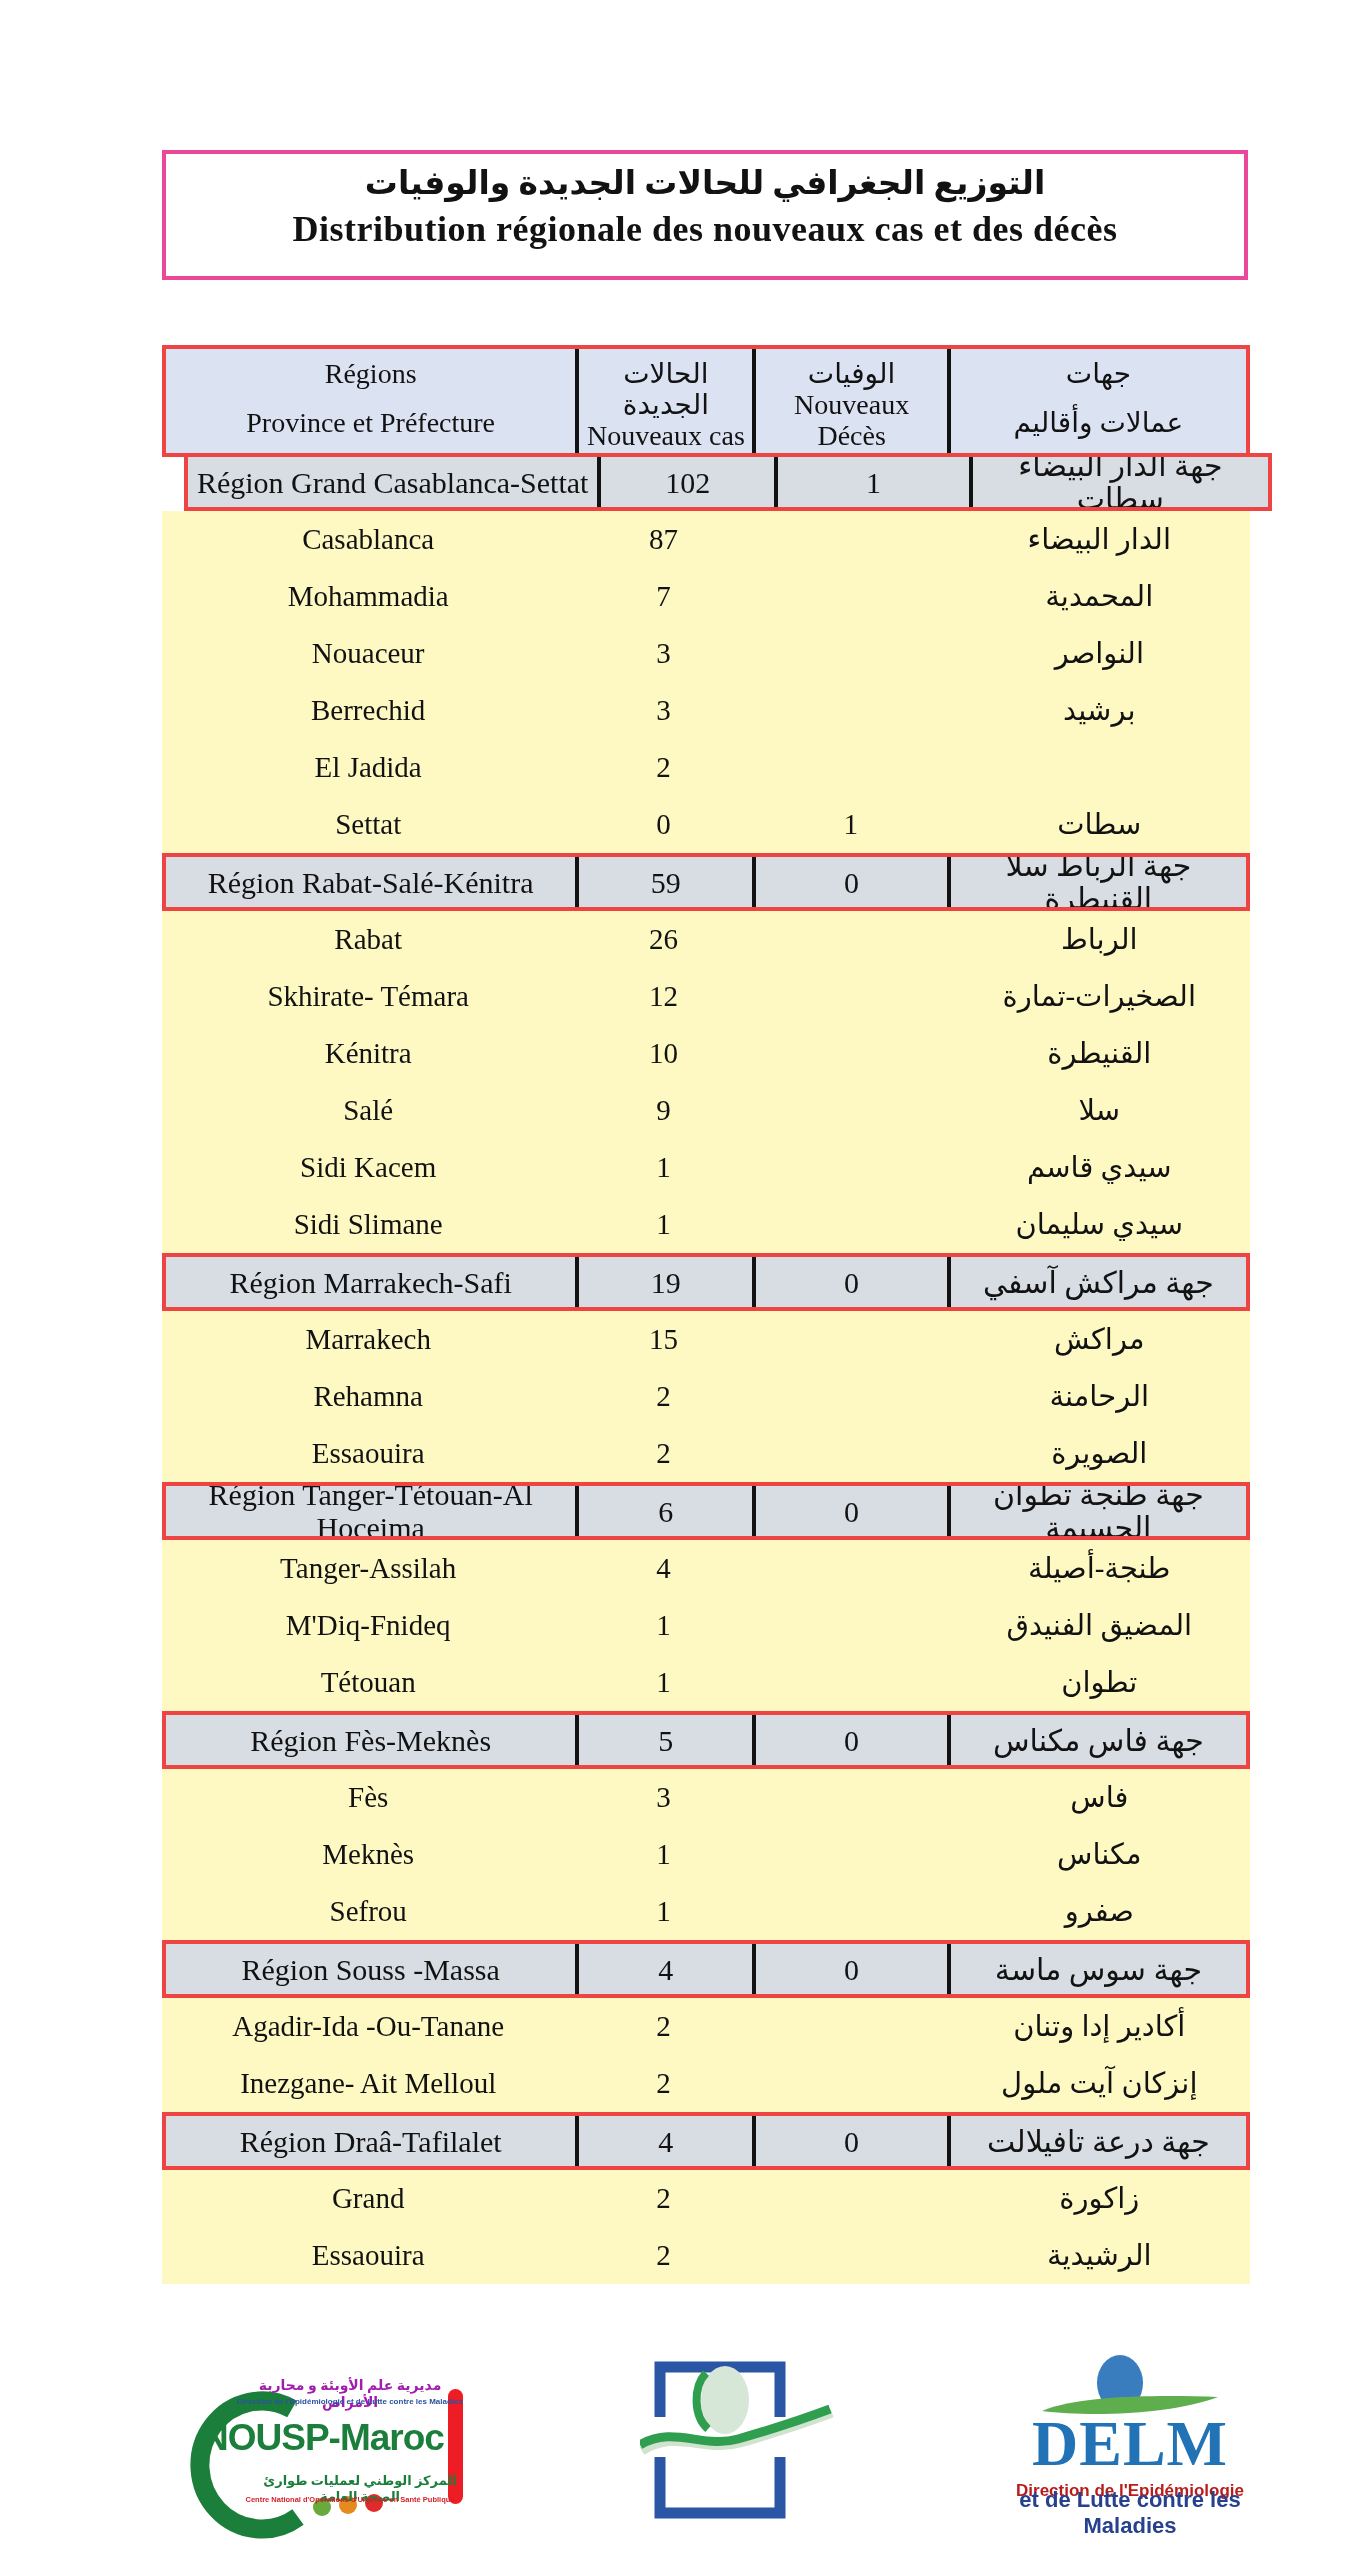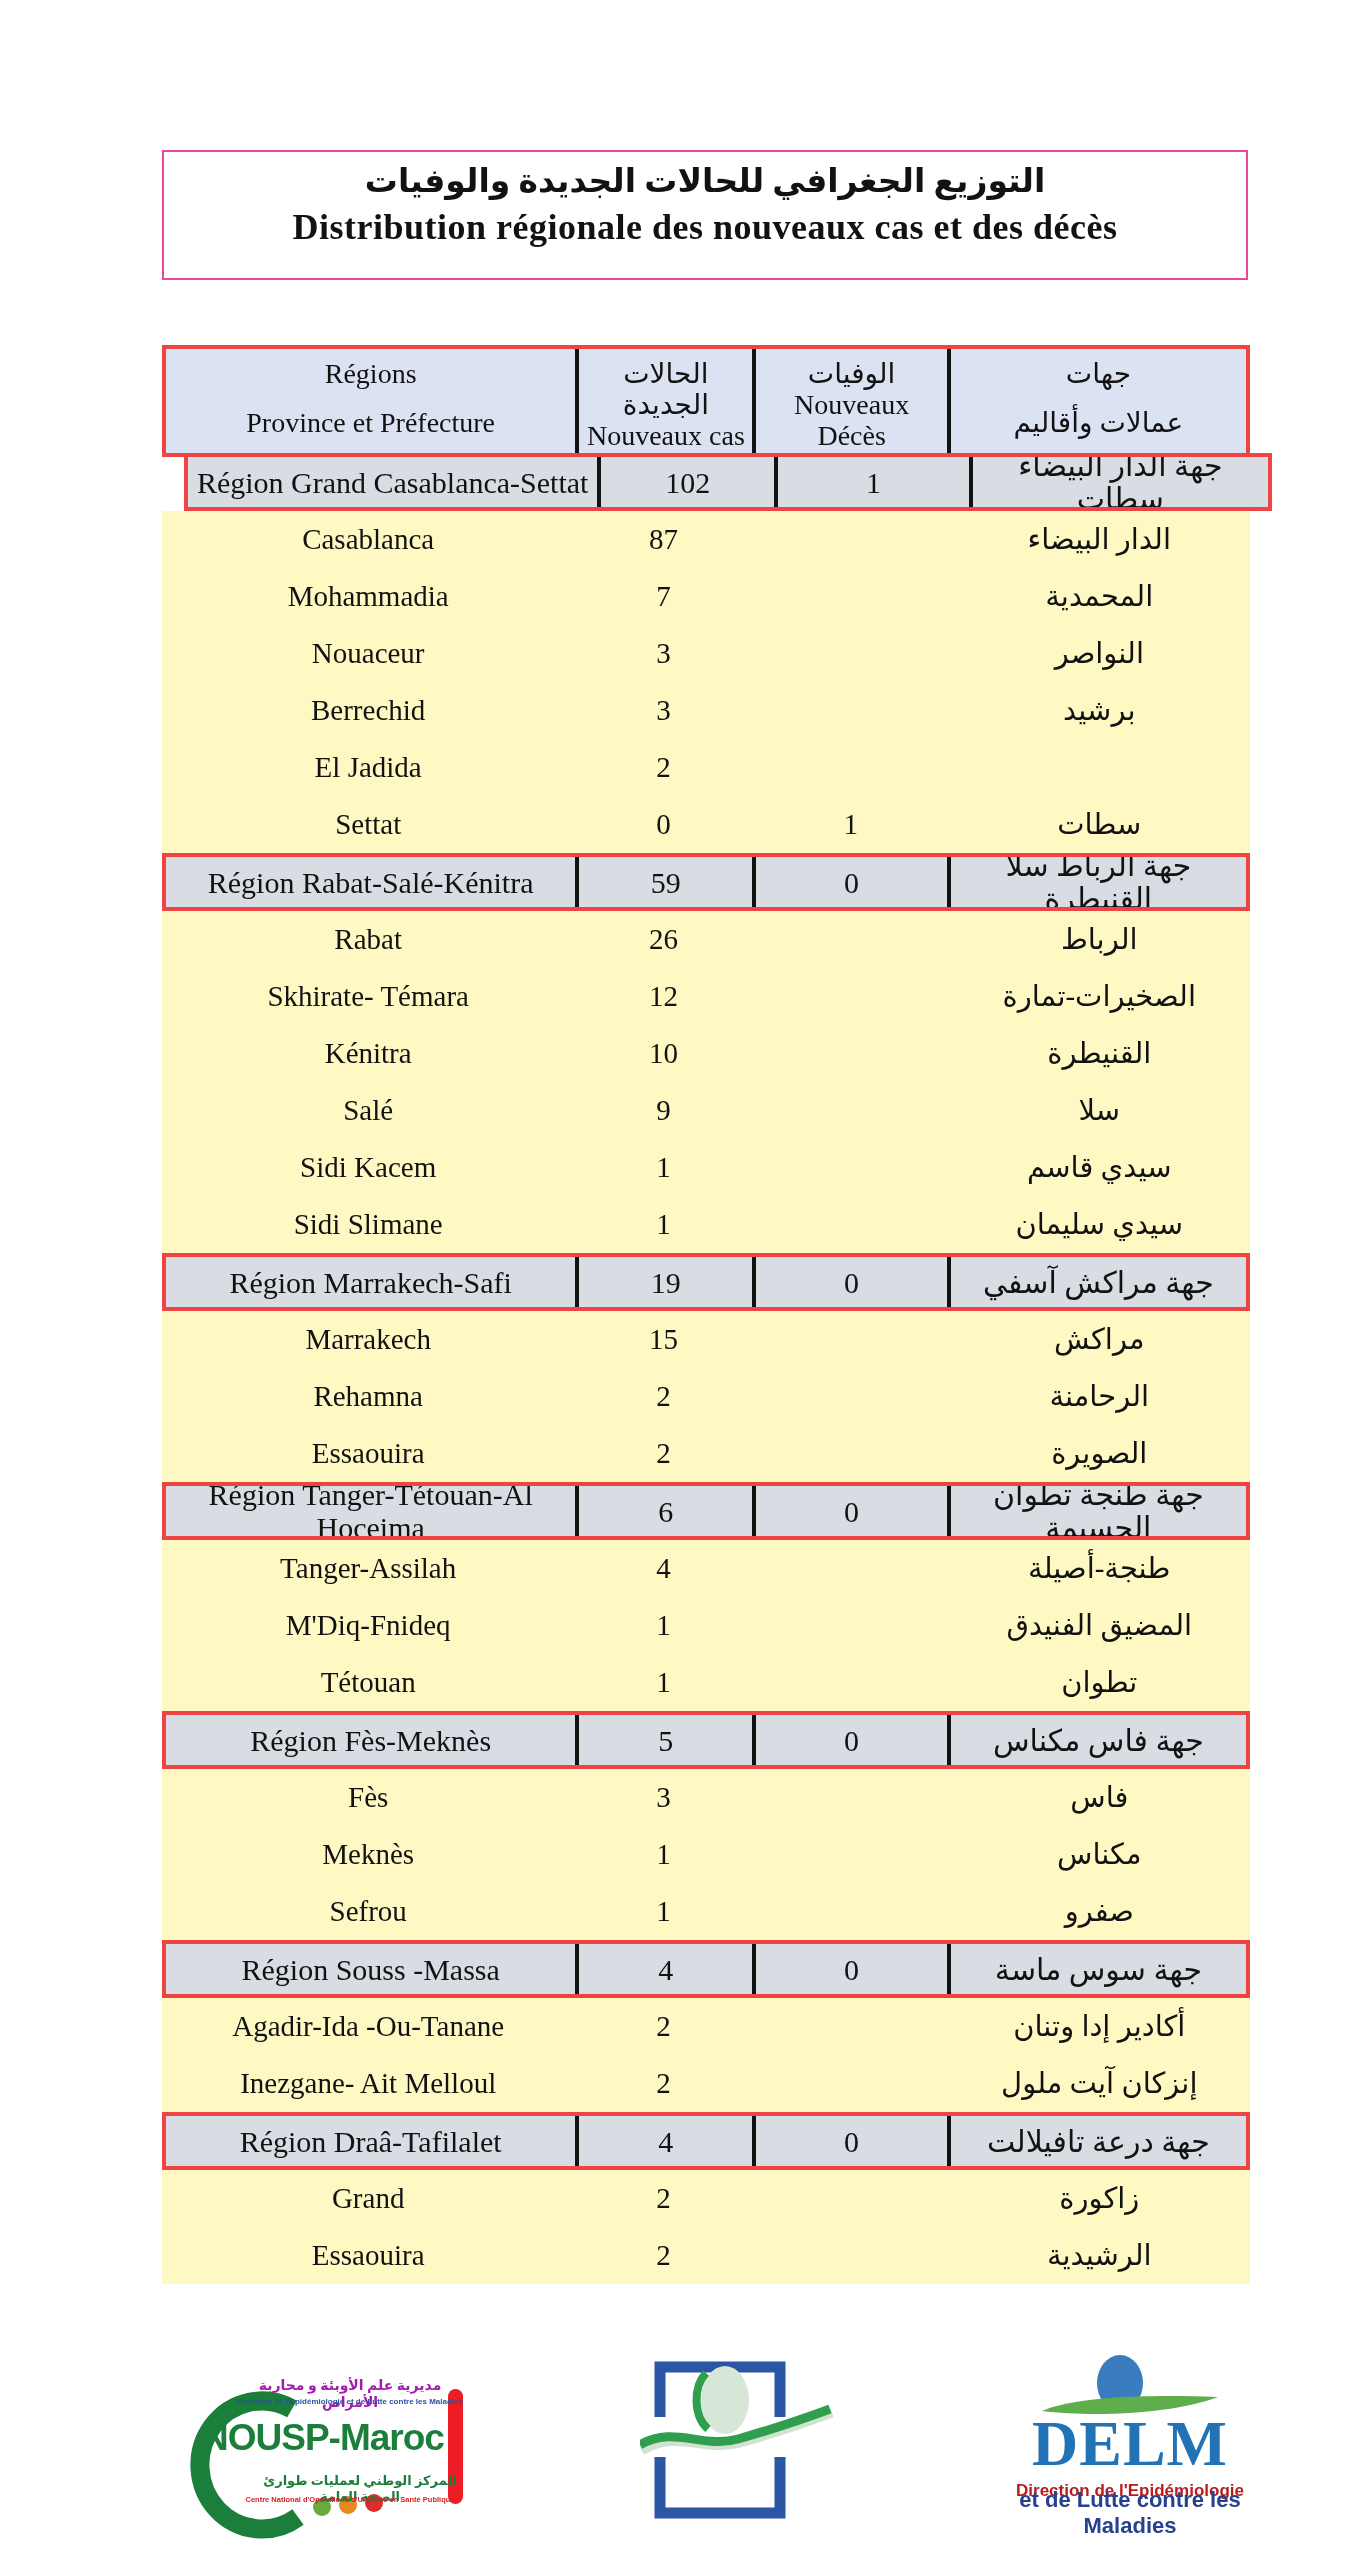--- a/index.html
+++ b/index.html
@@ -5,21 +5,21 @@
   * { margin:0; padding:0; box-sizing:border-box; }
   html,body { background:#ffffff; }
   body {
     width:1356px; height:2560px; position:relative;
     font-family:"Liberation Serif","DejaVu Serif","DejaVu Sans",serif;
     color:#121212; overflow:hidden;
   }
   
   .title-box {
     position:absolute; left:162px; top:150px; width:1086px; height:130px;
-    border:2px solid #ec4899; text-align:center; padding-top:9px; background:#fff;
+    border:4px solid #ec4899; text-align:center; padding-top:9px; background:#fff;
   }
   .title-ar { font-size:33px; font-weight:bold; line-height:1.25; }
   .title-fr { font-size:36px; font-weight:bold; line-height:1.2; margin-top:4px; letter-spacing:0.5px; }
 
   
   .dist-table { position:absolute; left:162px; top:345px; width:1088px; }
   .row { display:flex; width:100%; align-items:stretch; }
   .strip { border:4px solid #ef4444; background:#d8dce3; }
   .strip + .strip { margin-top:-4px;margin-left:22px; }
   .header-strip { background:#dbe3f2; height:112px; }

